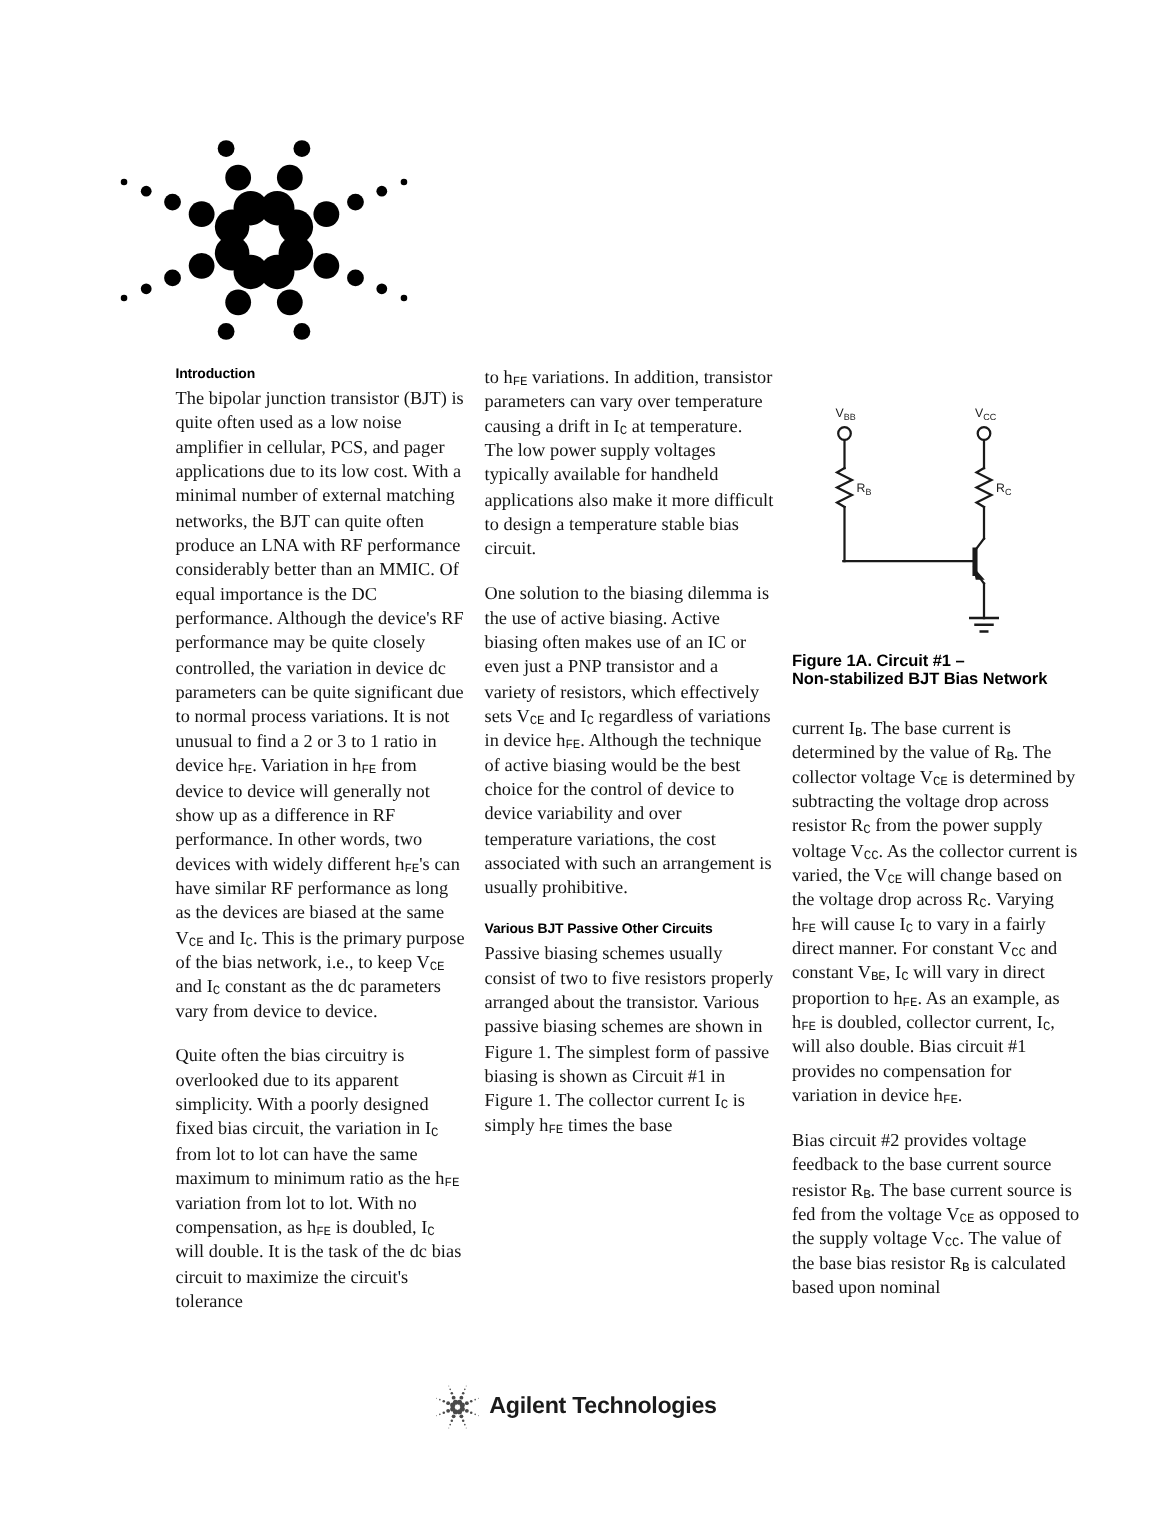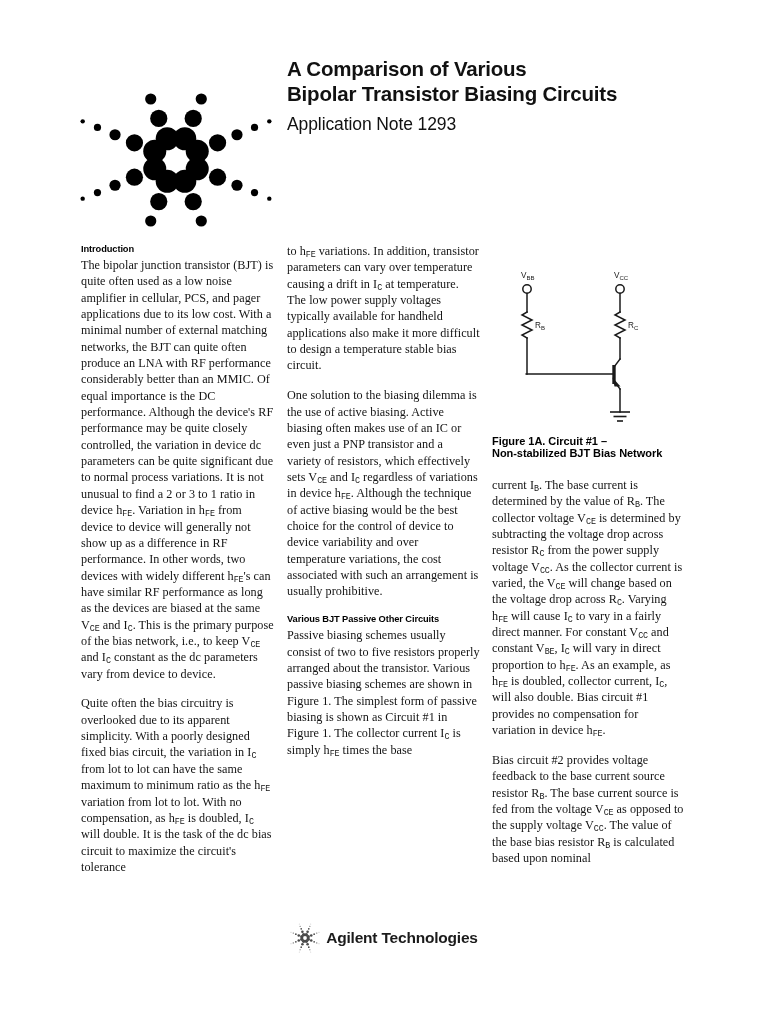--- a/index.html
+++ b/index.html
@@ -64,20 +64,21 @@
     color: #111111;
     letter-spacing: -0.1px;
     white-space: nowrap;
   }
 
   
   .col {
     position: absolute;
     top: 243px;
     width: 193px;
+    margin-left: 36px;
   }
   .col-1 { left: 81px; }
   .col-2 { left: 287px; }
   .col-3 { left: 492px; }
 
   .sec-head {
     font-family: "Liberation Sans", sans-serif;
     font-weight: bold;
     font-size: 9.3px;
     line-height: 13px;
@@ -202,25 +203,20 @@
             <circle cx="138.65" cy="-19.31" r="2.20"></circle>
             <circle cx="121.25" cy="65.20" r="11.50"></circle>
             <circle cx="141.57" cy="56.78" r="8.60"></circle>
             <circle cx="160.98" cy="48.74" r="5.60"></circle>
             <circle cx="178.53" cy="41.47" r="3.60"></circle>
             <circle cx="193.31" cy="35.35" r="2.20"></circle>
           </g>
       </svg>
     </div>
 
-    <div class="title-block">
-      <div class="title-line">A Comparison of Various</div>
-      <div class="title-line">Bipolar Transistor Biasing Circuits</div>
-      <div class="subtitle-line">Application Note 1293</div>
-    </div>
   </div>
 
   <div class="col col-1">
     <div class="sec-head">Introduction</div>
     <p class="para">The bipolar junction transistor (BJT) is quite often used as a low noise amplifier in cellular, PCS, and pager applications due to its low cost. With a minimal number of external matching networks, the BJT can quite often produce an LNA with RF performance considerably better than an MMIC. Of equal importance is the DC performance. Although the device's RF performance may be quite closely controlled, the variation in device dc parameters can be quite significant due to normal process variations. It is not unusual to find a 2 or 3 to 1 ratio in device h<sub>FE</sub>. Variation in h<sub>FE</sub> from device to device will generally not show up as a difference in RF performance. In other words, two devices with widely different h<sub>FE</sub>'s can have similar RF performance as long as the devices are biased at the same V<sub>CE</sub> and I<sub>C</sub>. This is the primary purpose of the bias network, i.e., to keep V<sub>CE</sub> and I<sub>C</sub> constant as the dc parameters vary from device to device.</p>
     <p class="para">Quite often the bias circuitry is overlooked due to its apparent simplicity. With a poorly designed fixed bias circuit, the variation in I<sub>C</sub> from lot to lot can have the same maximum to minimum ratio as the h<sub>FE</sub> variation from lot to lot. With no compensation, as h<sub>FE</sub> is doubled, I<sub>C</sub> will double. It is the task of the dc bias circuit to maximize the circuit's tolerance</p>
   </div>
 
   <div class="col col-2">
     <p class="para">to h<sub>FE</sub> variations. In addition, transistor parameters can vary over temperature causing a drift in I<sub>C</sub> at temperature. The low power supply voltages typically available for handheld applications also make it more difficult to design a temperature stable bias circuit.</p>

